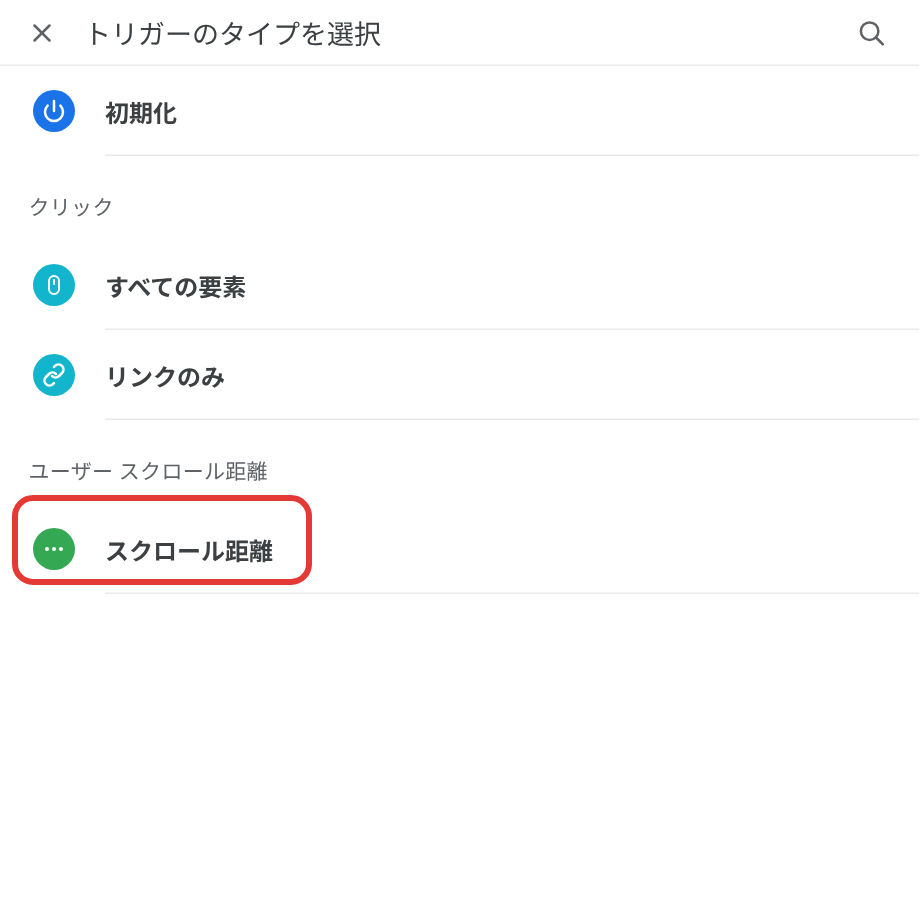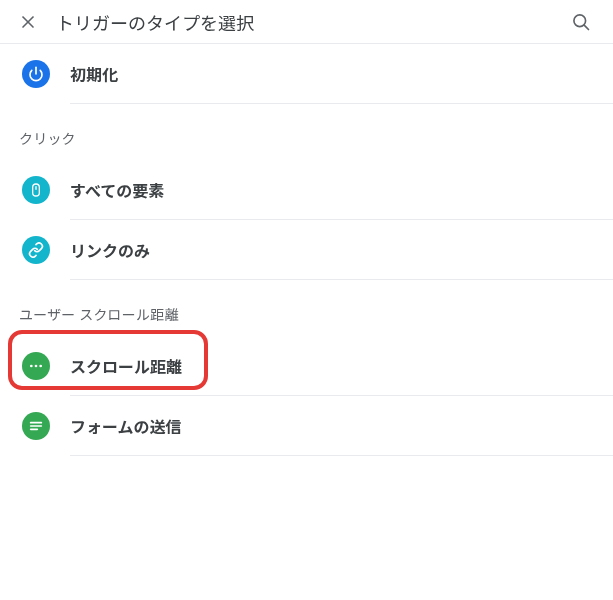--- a/index.html
+++ b/index.html
@@ -168,31 +168,20 @@
       <svg width="16" height="16" viewBox="0 0 24 24" fill="white">
         <circle cx="5" cy="12" r="2"></circle>
         <circle cx="12" cy="12" r="2"></circle>
         <circle cx="19" cy="12" r="2"></circle>
       </svg>
     </div>
     <div class="item-label">スクロール距離</div>
     <div class="divider"></div>
   </div>
 
-  <div class="trigger-item">
-    <div class="icon-circle green-bg">
-      <svg width="16" height="16" viewBox="0 0 24 24" fill="none" stroke="white" stroke-width="2.5" stroke-linecap="round">
-        <line x1="4" y1="7" x2="20" y2="7"></line>
-        <line x1="4" y1="12" x2="20" y2="12"></line>
-        <line x1="4" y1="17" x2="14" y2="17"></line>
-      </svg>
-    </div>
-    <div class="item-label">フォームの送信</div>
-    <div class="divider"></div>
-  </div>
 
   <div class="trigger-item">
     
     
     
   </div>
 
 </div>
 
 </body></html>

